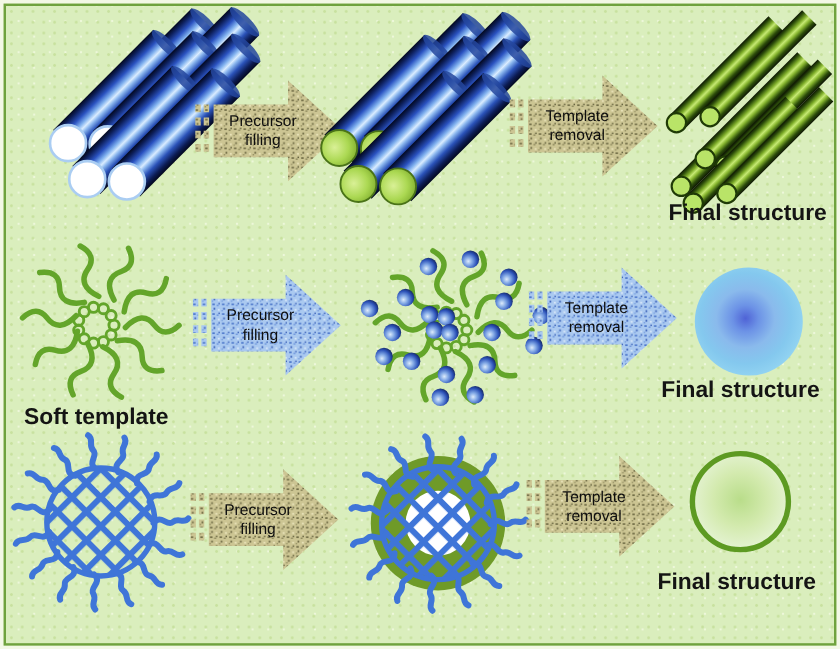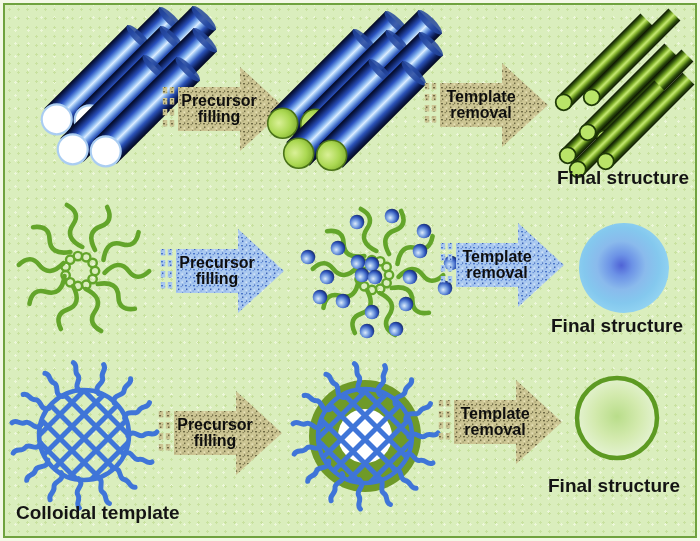--- a/index.html
+++ b/index.html
@@ -20,21 +20,21 @@
     background-position:0 0,4px 6px;
   }
   svg.art{position:absolute;left:0;top:0;}
   .lbl{
     position:absolute;font-weight:bold;font-size:19px;color:#141414;
     white-space:nowrap;letter-spacing:0px;
   }
   .lbl.center{text-align:left;width:140px;}
   .arrow-label{
     position:absolute;width:112px;text-align:center;
-    font-weight:bold;font-size:16px;line-height:16px;color:#0e0e0e;
+    font-weight:normal;font-size:13px;line-height:16px;color:#0e0e0e;
   }
   .arrow-label span{display:block;}
 </style>
 </head>
 <body>
 
 <div class="canvas">
   <div class="frame"></div>
 
   <svg class="art" width="700" height="541" viewBox="0 0 700 541">
@@ -290,23 +290,23 @@
 
     <g transform="translate(438,379)" fill="url(#patK)" stroke="url(#patK)">
       <use href="#arrowShape"></use>
     </g>
 
     <circle cx="617" cy="418" r="40" fill="url(#gHollowGreen)" stroke="#5d9a22" stroke-width="4.5"></circle>
   </svg>
 
   <div class="lbl center" style="left:557px;top:167px">Final structure</div>
 
+  <div class="lbl" style="left:20px;top:337px">Soft template</div>
   <div class="lbl center" style="left:551px;top:315px">Final structure</div>
 
-  <div class="lbl" style="left:16px;top:502px">Colloidal template</div>
   <div class="lbl center" style="left:548px;top:475px">Final structure</div>
 
   <div class="arrow-label" style="left:163px;top:93px">
     <span>Precursor</span>
     <span>filling</span>
   </div>
   <div class="arrow-label" style="left:425px;top:89px">
     <span>Template</span>
     <span>removal</span>
   </div>

